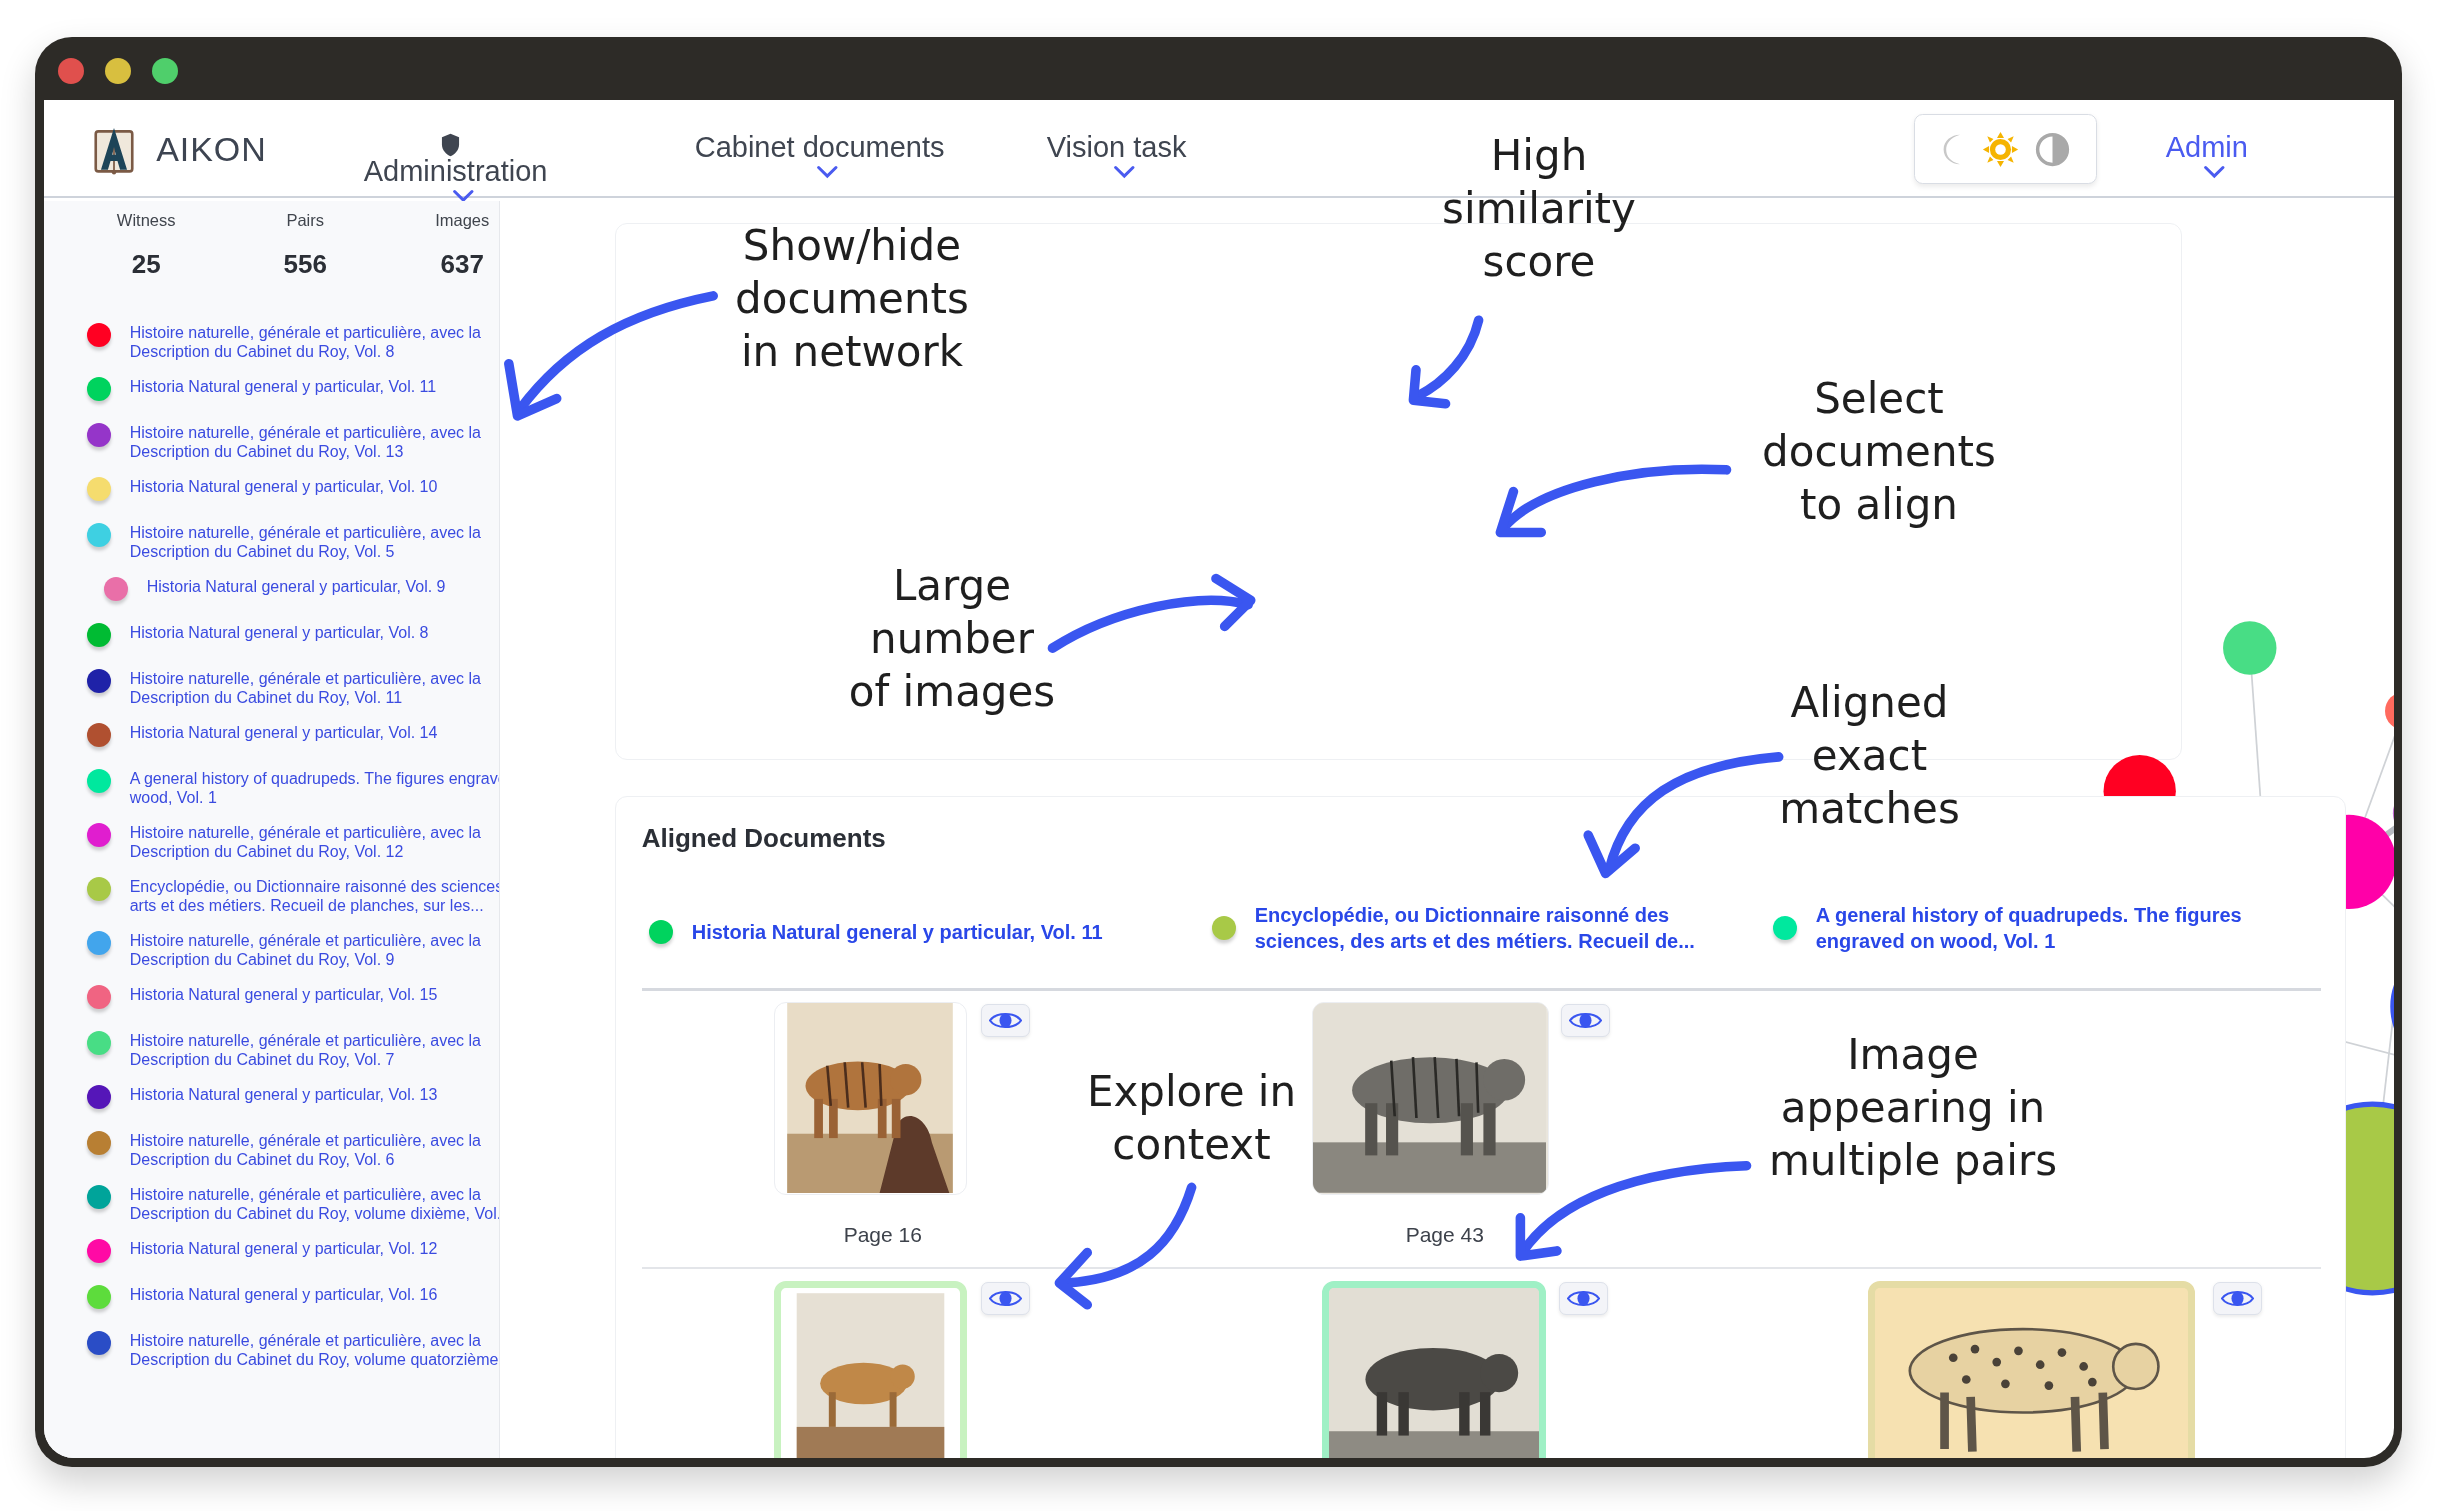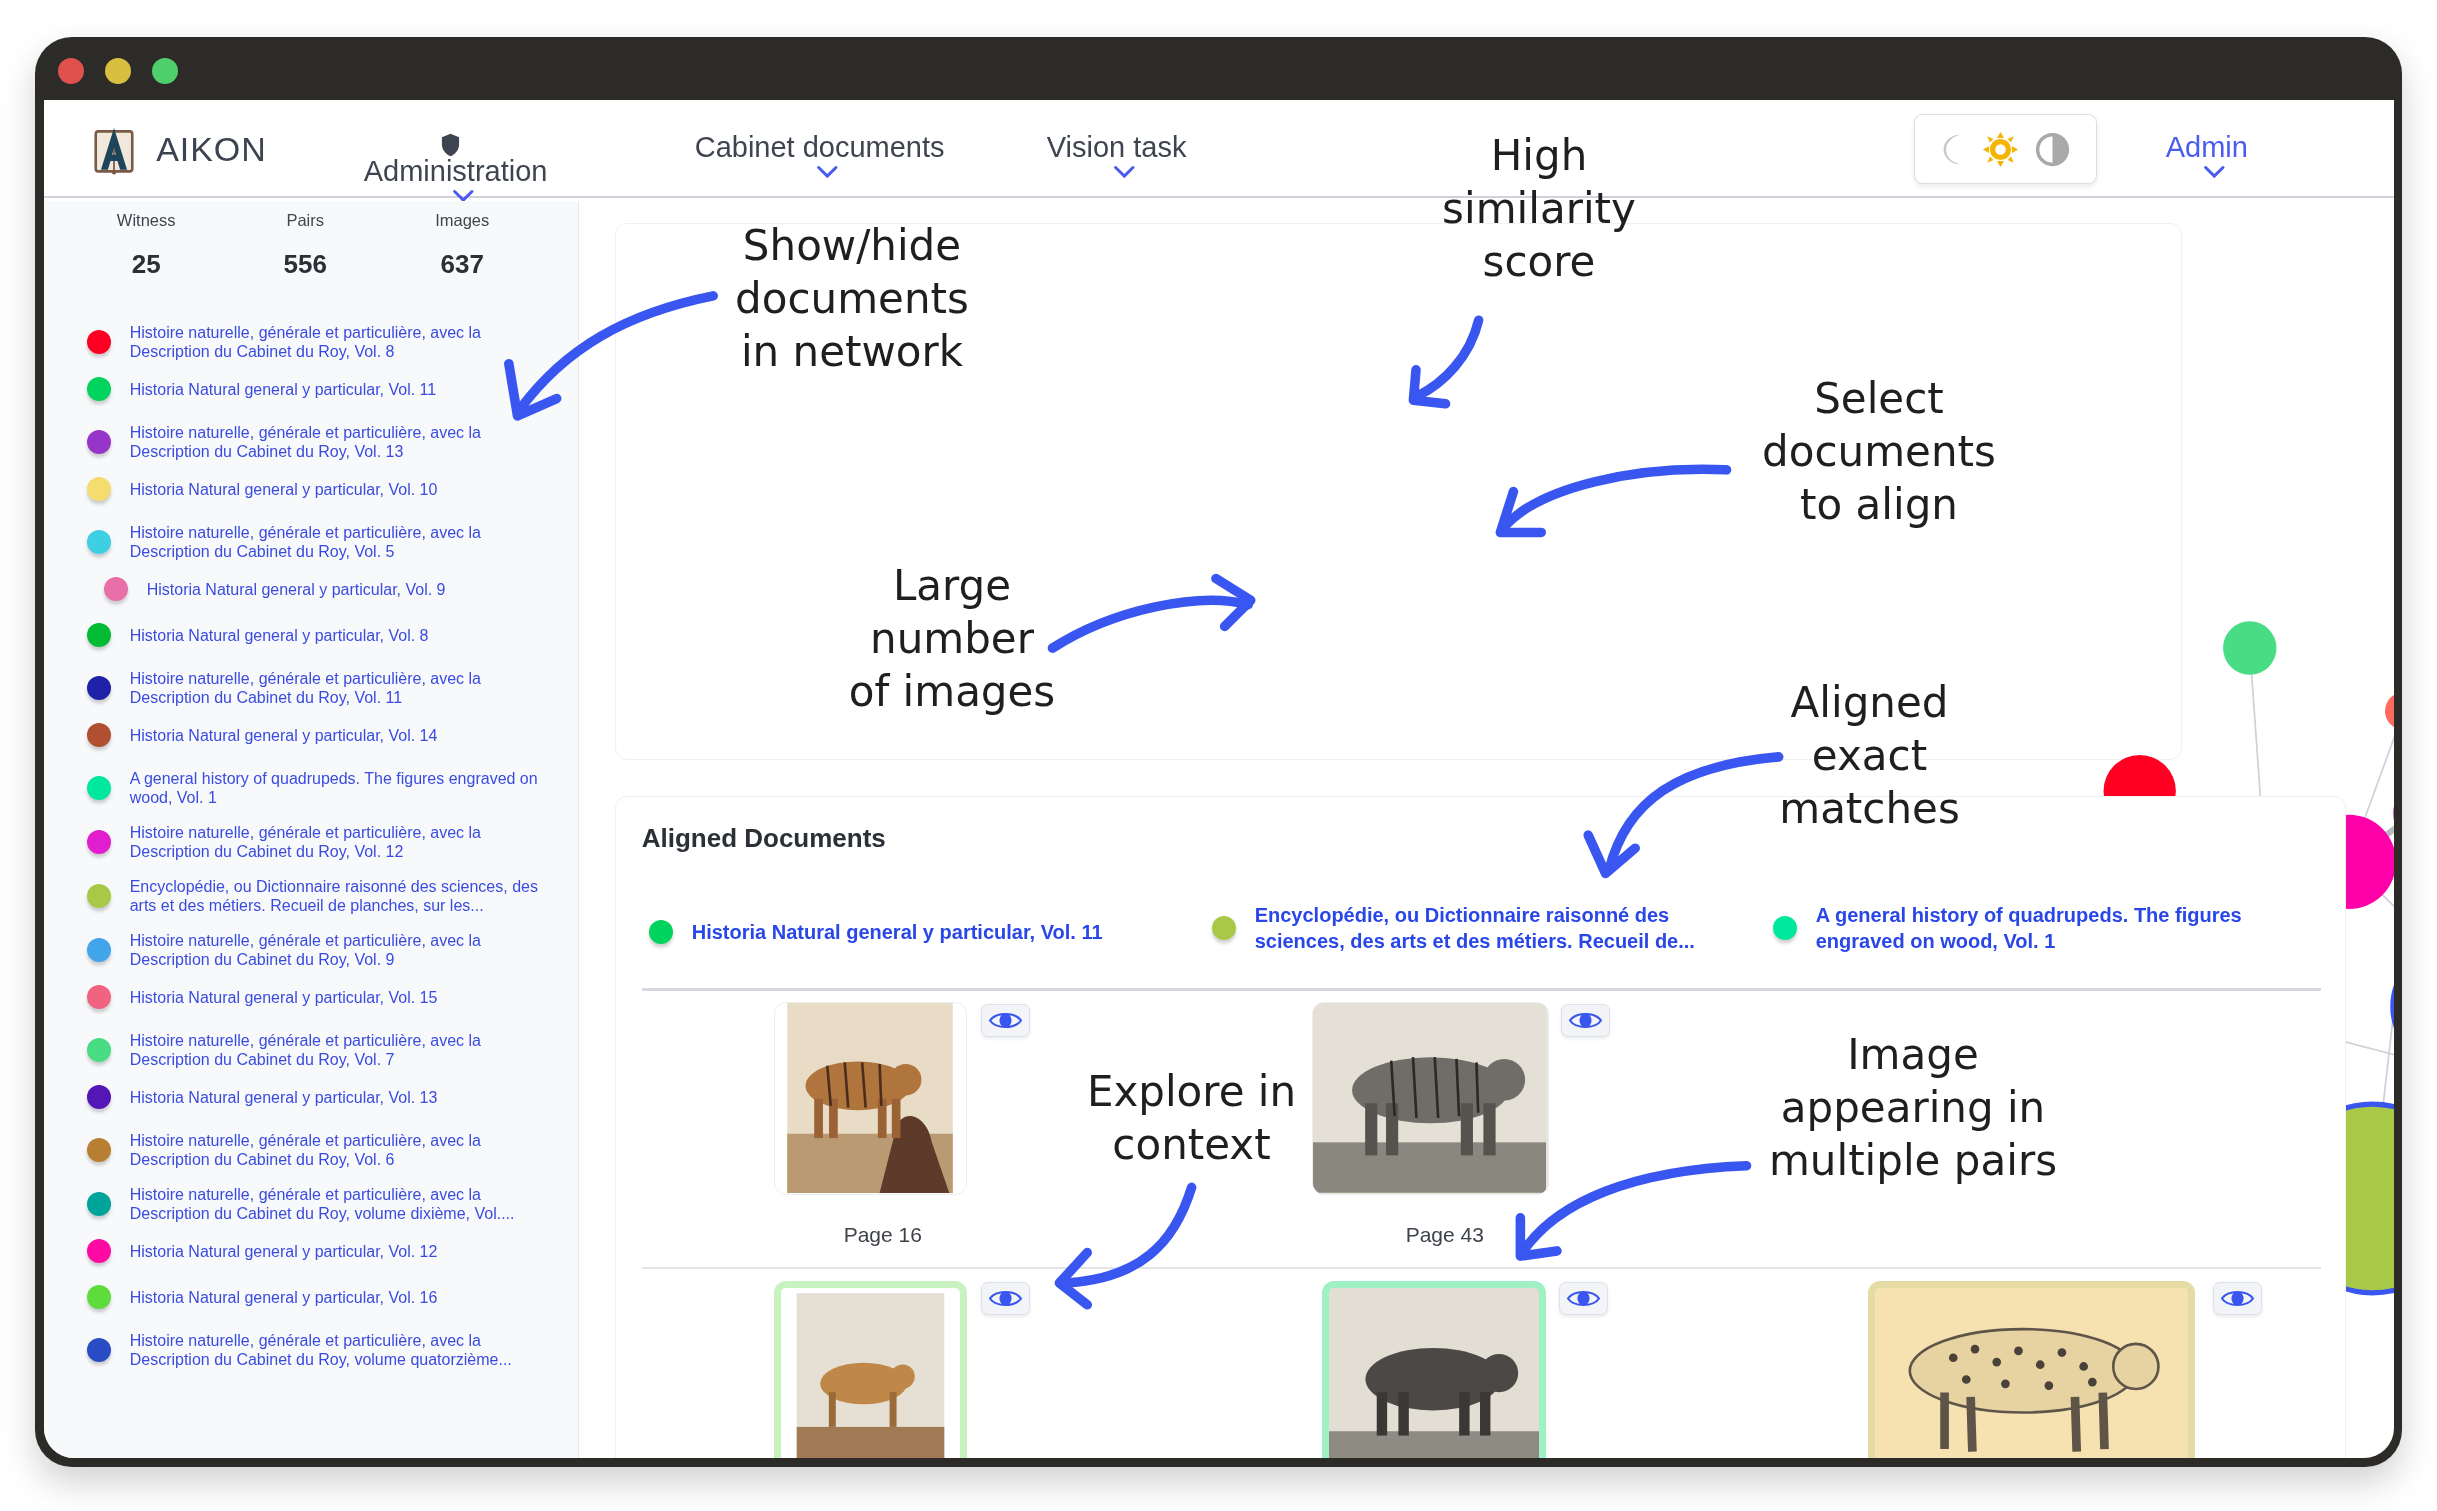--- a/index.html
+++ b/index.html
@@ -40,30 +40,30 @@
     position: absolute; left: 1870px; top: 14px; width: 183px; height: 70px;
     border: 1.7px solid #d9dde4; border-radius: 8.7px; background: #fff;
     box-shadow: 0 2.6px 5.2px rgba(0,0,0,0.08);
     display: flex; align-items: center; justify-content: center; gap: 15.7px;
   }
   .theme-box span { display: flex; }
   .admin { left: 2122px; color: #4a5bf0; }
 
   
   .sidebar {
-    position: absolute; left: 0; top: 101px; width: 535px; height: 1257px;
+    position: absolute; left: 0; top: 101px; width: 456px; height: 1257px;
     background: #f8f9fb; border-right: 1.7px solid #e6e8ec; overflow: hidden;
   }
   .stats { position: absolute; left: 0; top: 10.4px; width: 100%; height: 96px; }
   .stat { position: absolute; text-align: center; width: 139px; }
   .stat .lbl { font-size: 16.5px; color: #40454d; }
   .stat .val { font-size: 26px; font-weight: bold; color: #2b2f36; margin-top: 19px; }
   .doclist { position: absolute; left: 43px; top: 122px; width: 487px; }
   .doc {
-    position: relative; display: flex; align-items: center; cursor: pointer;
+    position: relative; display: flex; cursor: pointer;
   }
   .doc .dot {
     width: 24px; height: 24px; border-radius: 50%; flex: none;
     box-shadow: 0 3.5px 3.5px rgba(0,0,0,0.18);
   }
   .doc .name {
     margin-left: 19px; font-size: 16px; line-height: 19px; color: #3a4be0;
     width: 409px;
   }
 

